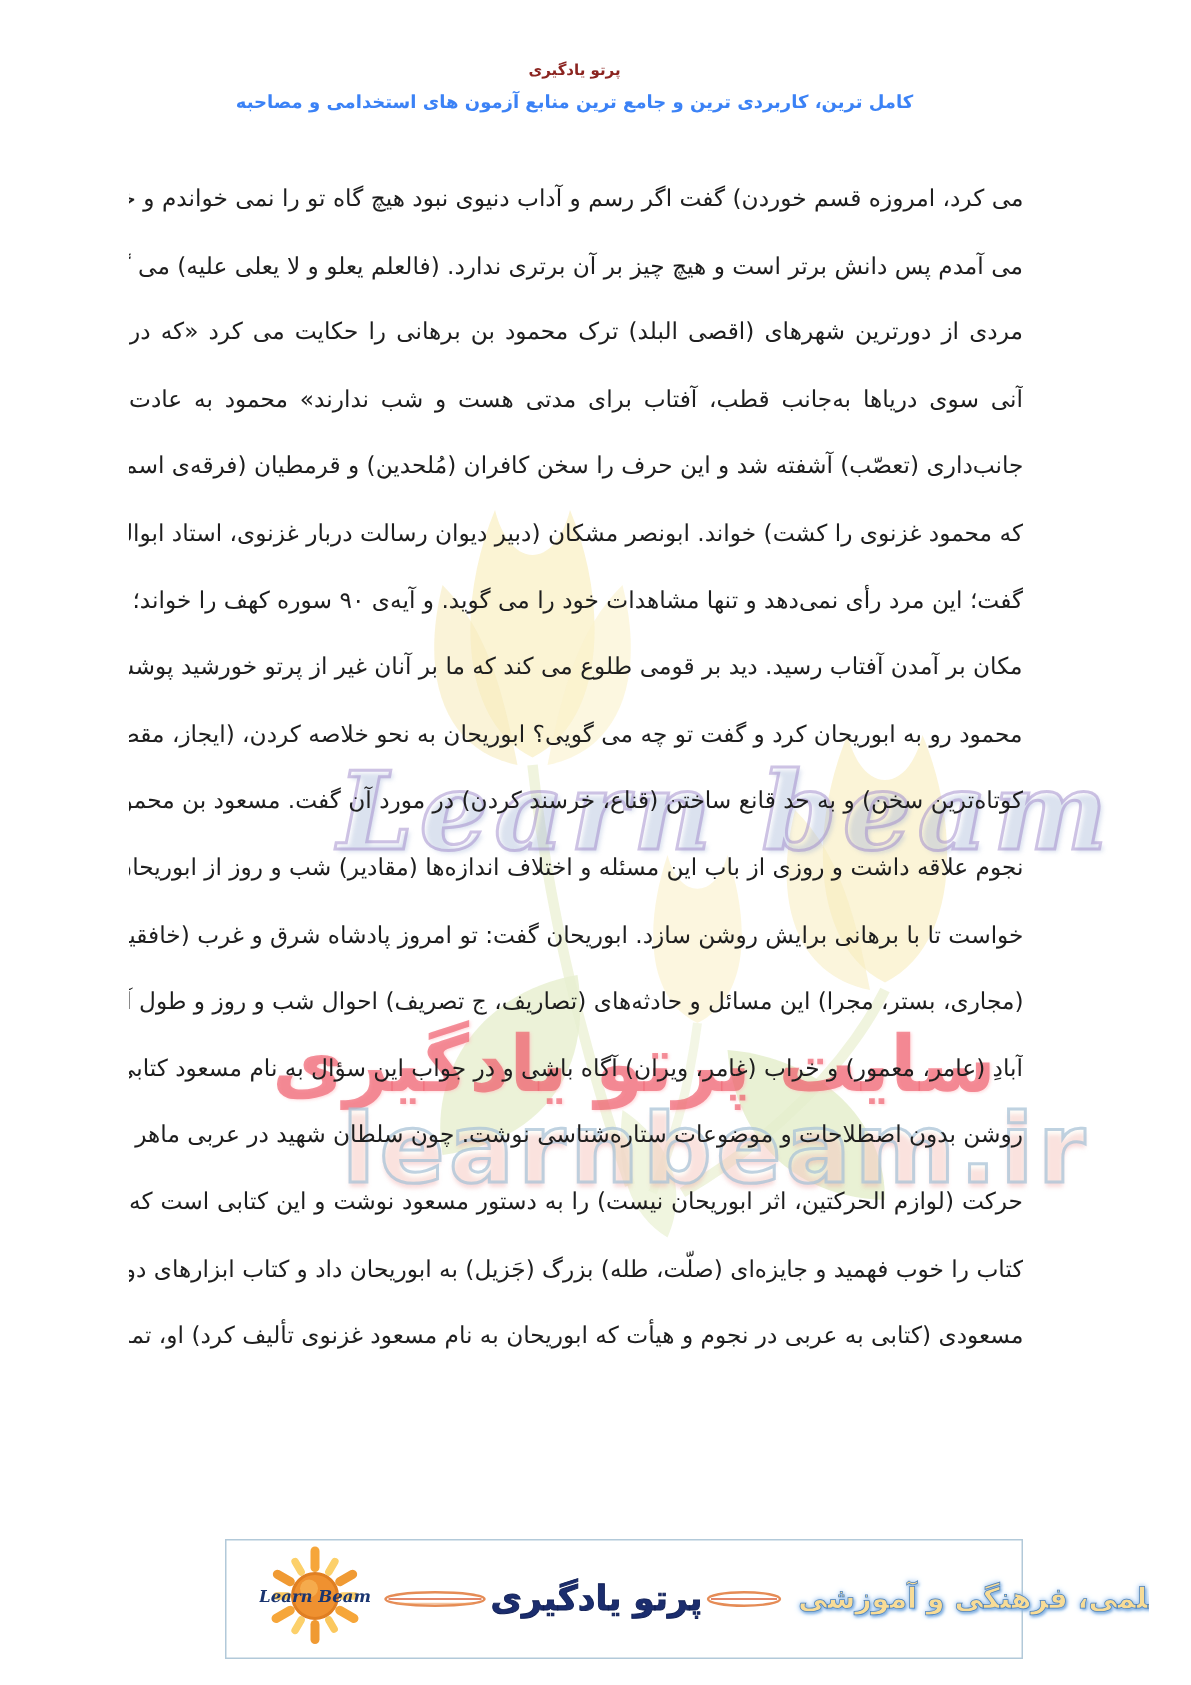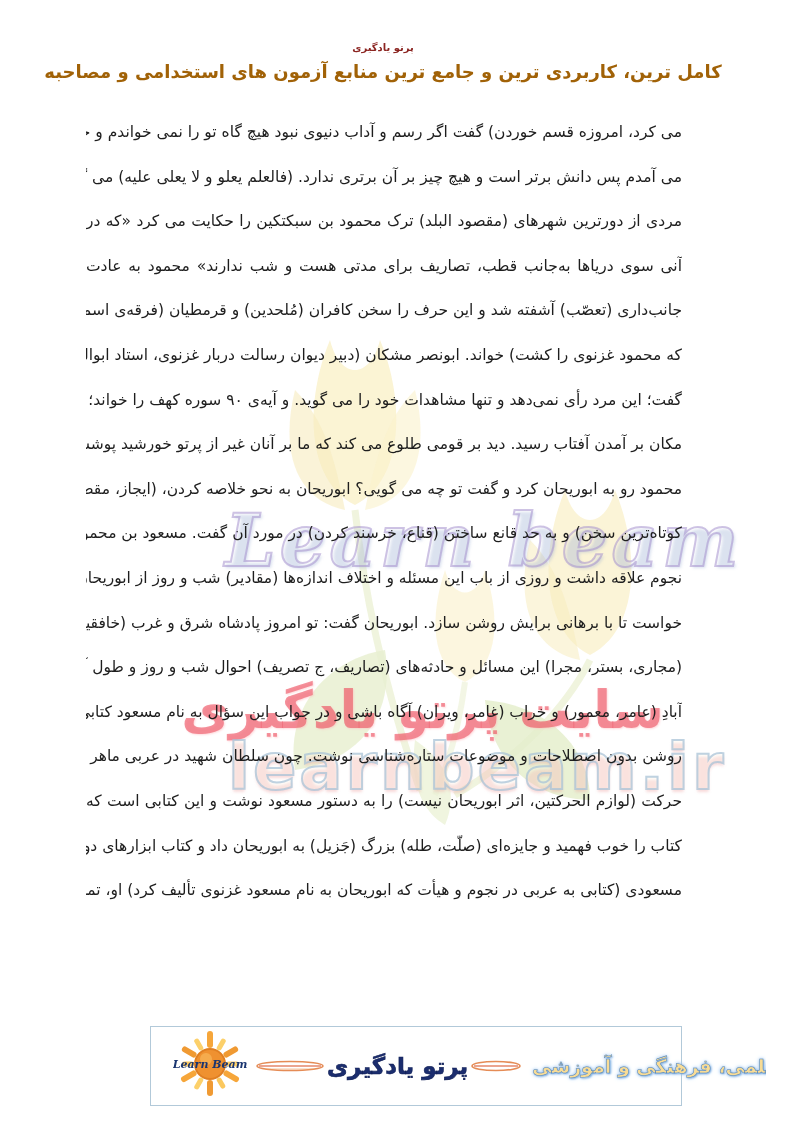--- a/index.html
+++ b/index.html
@@ -6,21 +6,21 @@
   .page{
     position:relative;
     width:766px;height:1123px;
     background:#ffffff;
     overflow:hidden;
     font-family:"DejaVu Sans",sans-serif;
   }
   
   .hdr{position:absolute;left:0;right:0;text-align:center;}
   .hdr-site{top:42px;font-size:10px;font-weight:bold;color:#8b2420;}
-  .hdr-tagline{top:61px;font-size:18px;font-weight:bold;color:#a16207;}
+  .hdr-tagline{top:61px;font-size:12px;font-weight:bold;color:#3b82f6;}
   
   .wm{position:absolute;pointer-events:none;}
   .wm-flower{left:235px;top:320px;width:450px;height:510px;opacity:.5;}
   .wm-cursive{
     left:225px;top:498px;width:460px;
     font-family:"DejaVu Serif",serif;font-style:italic;font-weight:bold;
     font-size:72px;letter-spacing:4px;white-space:nowrap;
     color:rgba(255,255,255,0.05);
     -webkit-text-stroke:2px rgba(165,145,205,0.55);
     text-shadow:2px 2px 3px rgba(150,170,210,0.35);
@@ -110,22 +110,22 @@
 
   <div class="wm wm-cursive">Learn beam</div>
 
   <div class="wm wm-red">سایت پرتو یادگیری</div>
 
   <div class="wm wm-domain">learnbeam.ir</div>
 
   <div class="body-text">
     <div class="tline">می کرد، امروزه قسم خوردن) گفت اگر رسم و آداب دنیوی نبود هیچ گاه تو را نمی خواندم و خود نزدت</div>
     <div class="tline">می آمدم پس دانش برتر است و هیچ چیز بر آن برتری ندارد. (فالعلم یعلو و لا یعلی علیه) می گویند وقتی</div>
-    <div class="tline">مردی از دورترین شهرهای (مقصود البلد) ترک محمود بن سبکتکین را حکایت می کرد «که در</div>
-    <div class="tline">آنی سوی دریاها به‌جانب قطب، تصاریف برای مدتی هست و شب ندارند» محمود به عادت</div>
+    <div class="tline">مردی از دورترین شهرهای (اقصی البلد) ترک محمود بن برهانی را حکایت می کرد «که در</div>
+    <div class="tline">آنی سوی دریاها به‌جانب قطب، آفتاب برای مدتی هست و شب ندارند» محمود به عادت</div>
     <div class="tline">جانب‌داری (تعصّب) آشفته شد و این حرف را سخن کافران (مُلحدین) و قرمطیان (فرقه‌ی اسماعیلیه</div>
     <div class="tline">که محمود غزنوی را کشت) خواند. ابونصر مشکان (دبیر دیوان رسالت دربار غزنوی، استاد ابوالفضل بیهقی)</div>
     <div class="tline">گفت؛ این مرد رأی نمی‌دهد و تنها مشاهدات خود را می گوید. و آیه‌ی ۹۰ سوره کهف را خواند؛ «تا به</div>
     <div class="tline">مکان بر آمدن آفتاب رسید. دید بر قومی طلوع می کند که ما بر آنان غیر از پرتو خورشید پوششی قرار ندادیم)</div>
     <div class="tline">محمود رو به ابوریحان کرد و گفت تو چه می گویی؟ ابوریحان به نحو خلاصه کردن، (ایجاز، مقصود رسانی در</div>
     <div class="tline">کوتاه‌ترین سخن) و به حد قانع ساختن (قناع، خرسند کردن) در مورد آن گفت. مسعود بن محمود به علم</div>
     <div class="tline">نجوم علاقه داشت و روزی از باب این مسئله و اختلاف اندازه‌ها (مقادیر) شب و روز از ابوریحان پرسید و</div>
     <div class="tline">خواست تا با برهانی برایش روشن سازد. ابوریحان گفت: تو امروز پادشاه شرق و غرب (خافقین، خاور و</div>
     <div class="tline">(مجاری، بستر، مجرا) این مسائل و حادثه‌های (تصاریف، ج تصریف) احوال شب و روز و طول آن در</div>
     <div class="tline">آبادِ (عامر، معمور) و خراب (غامر، ویران) آگاه باشی و در جواب این سؤال به نام مسعود کتابی واضح و</div>

